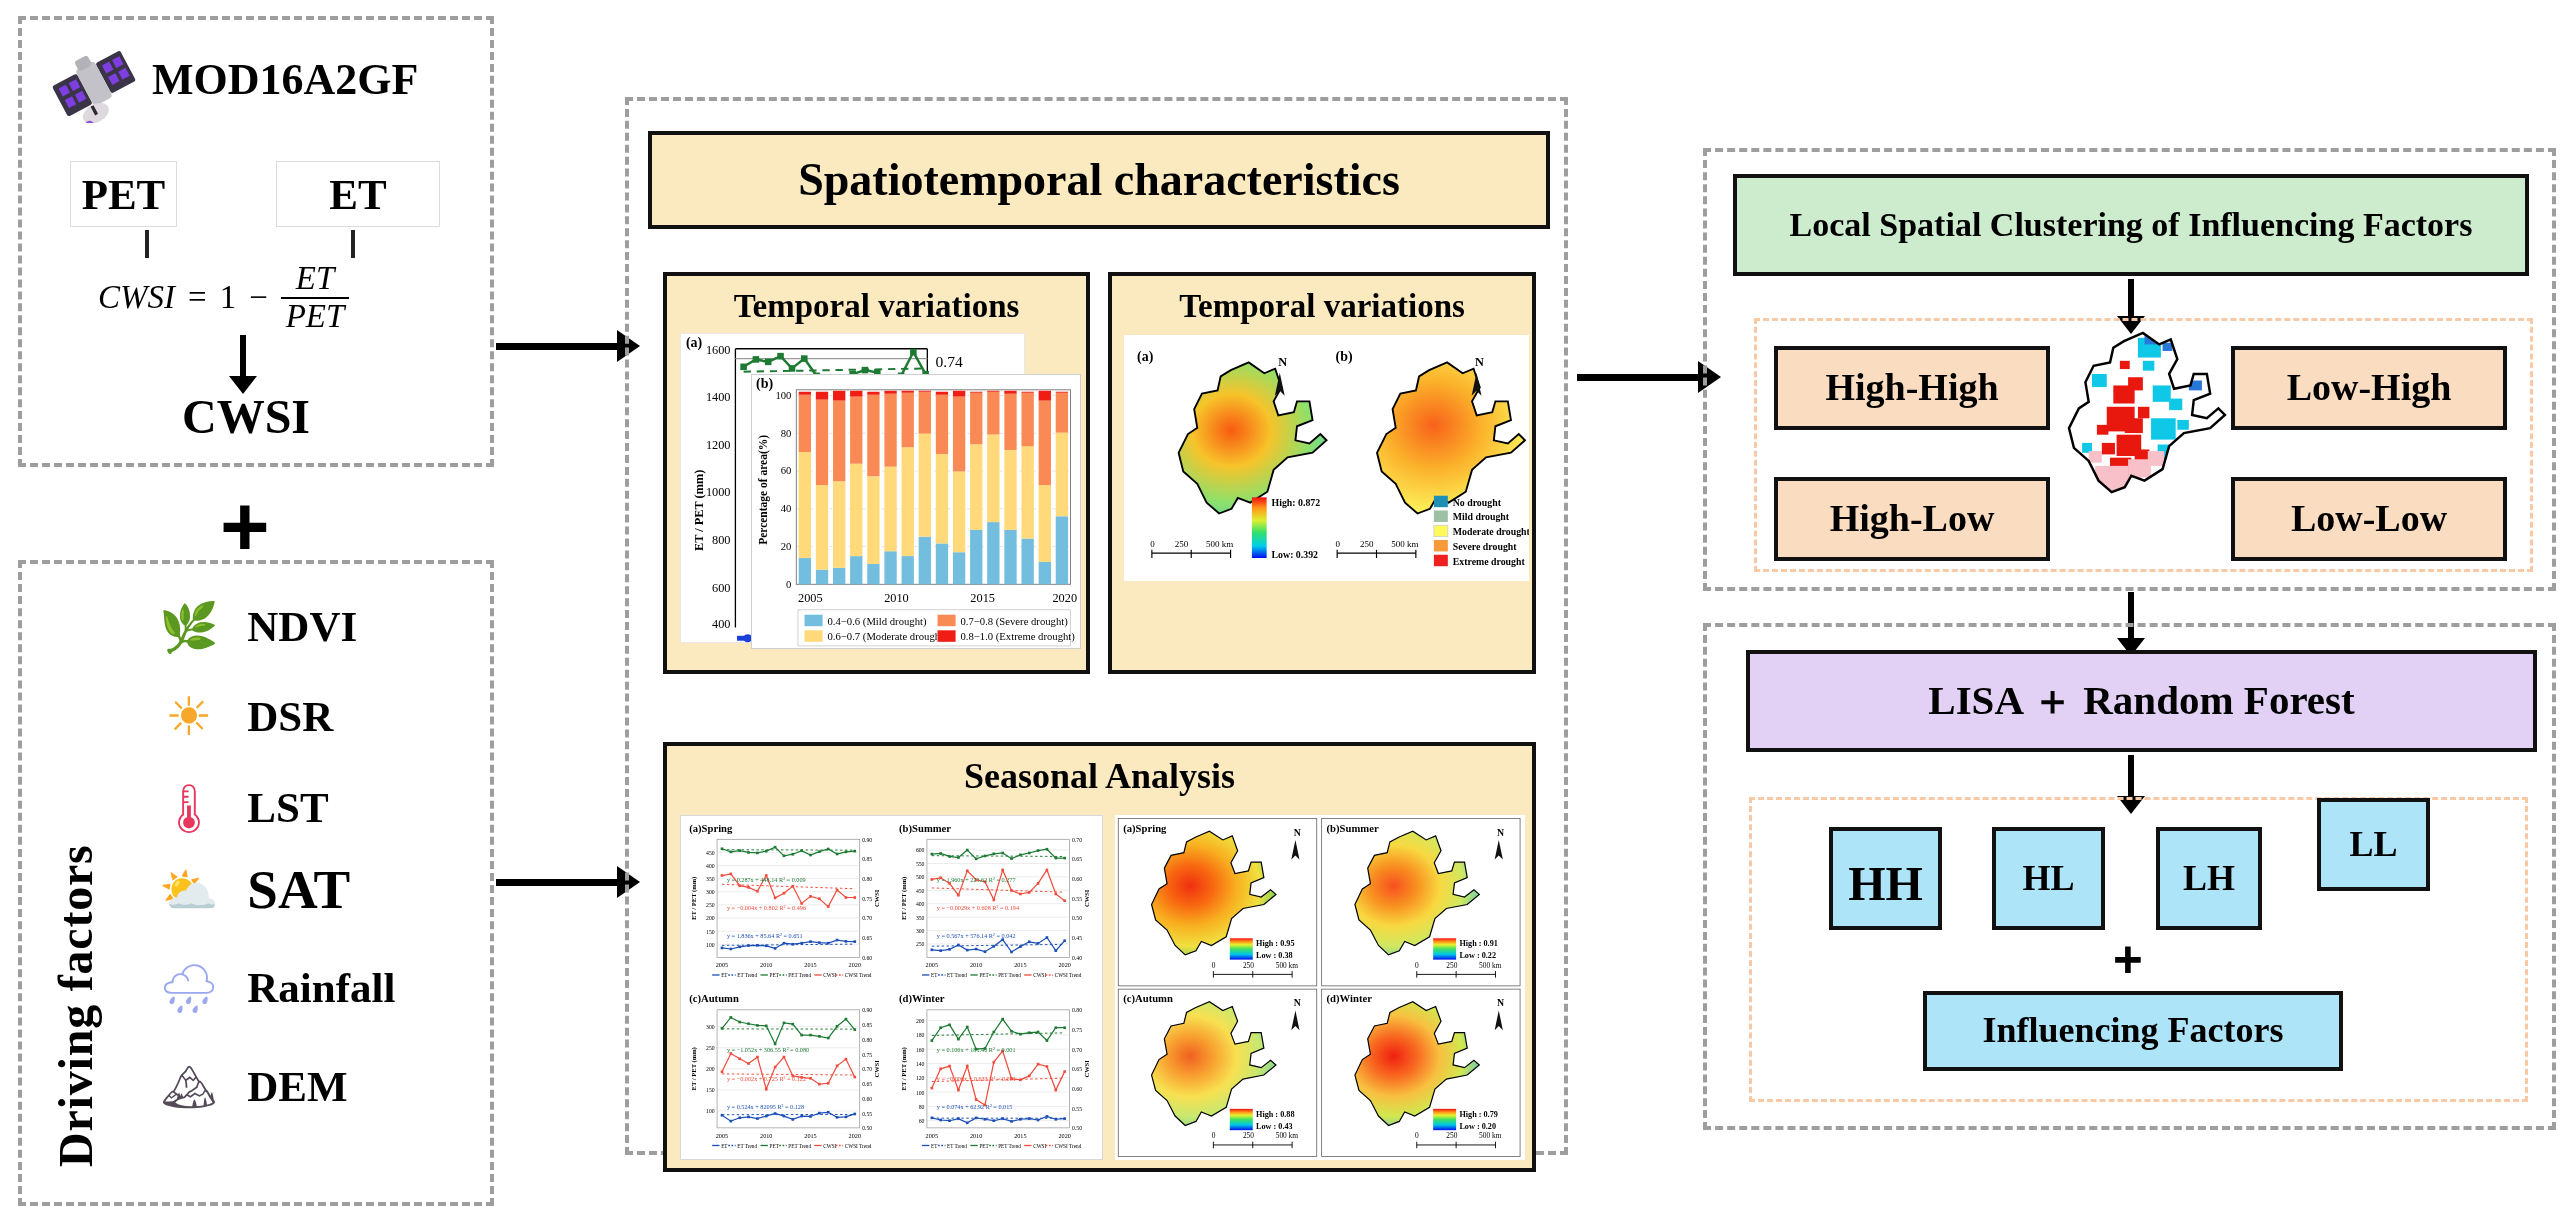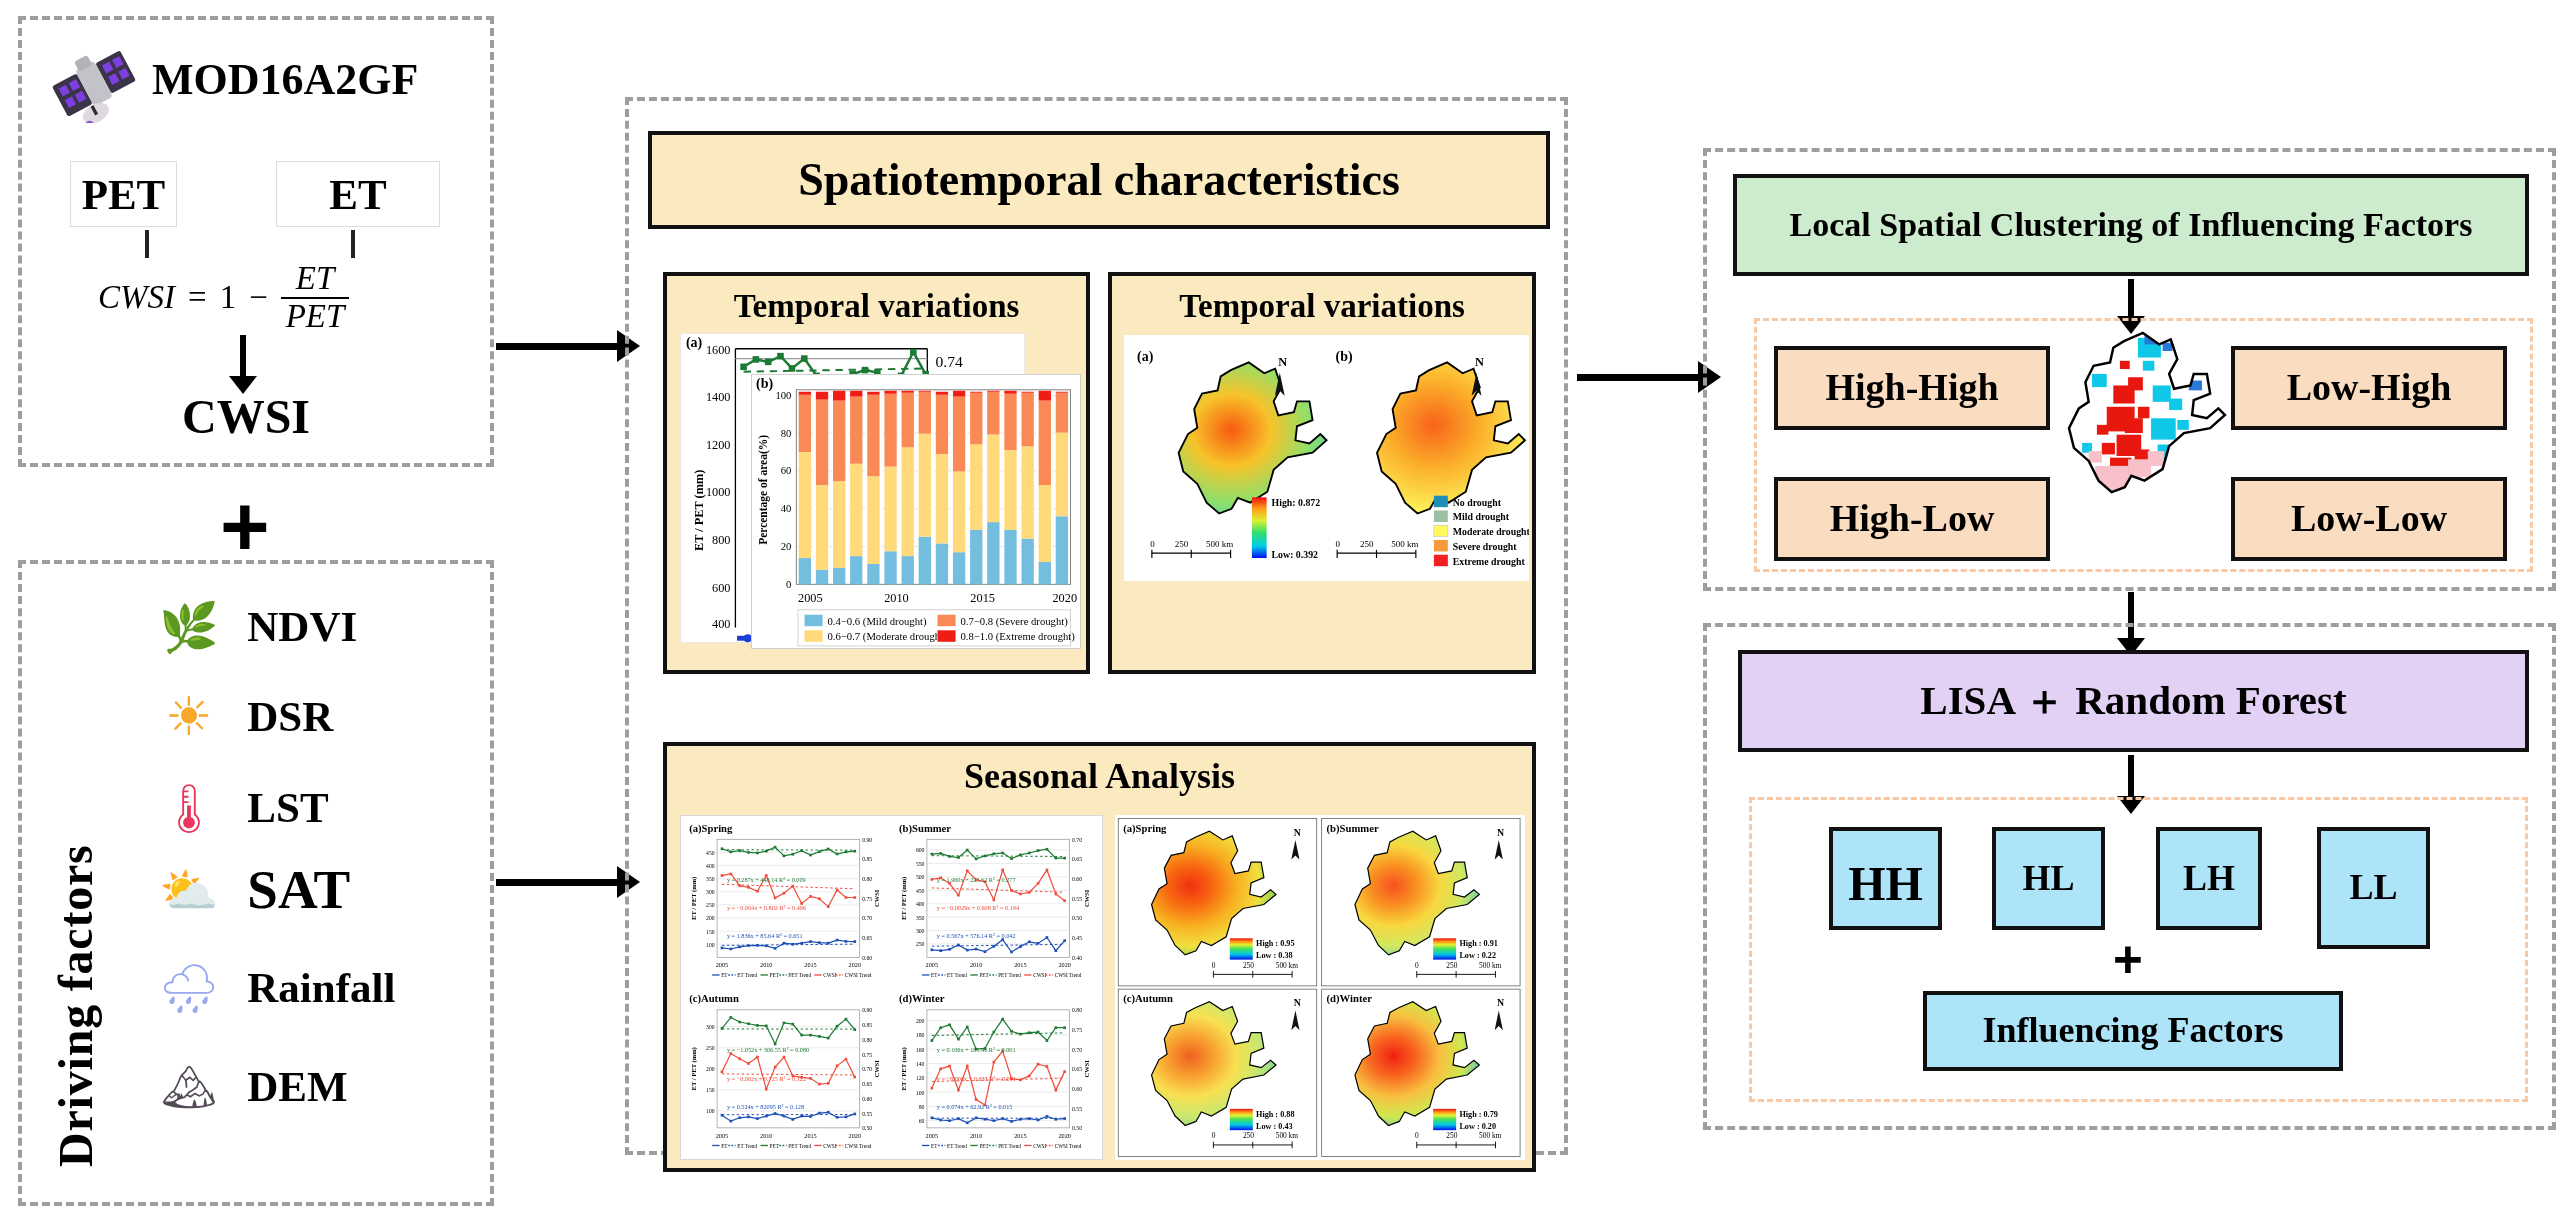--- a/index.html
+++ b/index.html
@@ -5,21 +5,21 @@
   html,body{margin:0;padding:0;background:#fff;}
   body{width:2576px;height:1221px;position:relative;font-family:"Liberation Serif",serif;overflow:hidden;}
   .abs{position:absolute;box-sizing:border-box;}
   .dashgray{border:4.1px dashed #9e9e9e;}
   .dashpeach{border:3.3px dashed #f8c9a4;}
   .solidbox{border:4.1px solid #111;box-sizing:border-box;display:flex;align-items:center;justify-content:center;text-align:center;}
   .ttl{font-weight:bold;color:#000;line-height:1.05;}
   .cream{background:#fbe9bf;}
   .green{background:#cdebcd;}
   .peach{background:#fadcc0;}
-  .purple{background:#e2d1f5;}
+  .purple{background:#e2d1f5;margin-left:8px;}
   .blue{background:#aee4f7;}
   .white{background:#fff;}
   .arrow-h{position:absolute;height:7.4px;background:#000;}
   .arrow-h::after{content:"";position:absolute;right:-21.3px;top:-13px;border-top:16.4px solid transparent;border-bottom:16.4px solid transparent;border-left:23px solid #000;}
   .arrow-v{position:absolute;width:5.7px;background:#000;}
   .arrow-v::after{content:"";position:absolute;bottom:-16.4px;left:-11.5px;border-left:14px solid transparent;border-right:14px solid transparent;border-top:18px solid #000;}
   .thinline{position:absolute;background:#222;}
   .plusSign{position:absolute;font-weight:bold;line-height:1;color:#000;font-family:"Liberation Sans",sans-serif;}
   .boxlabel{border:0.8px solid #dcdcdc;display:flex;align-items:center;justify-content:center;font-weight:bold;}
   .vertlabel{writing-mode:vertical-rl;transform:rotate(180deg);font-weight:bold;letter-spacing:0.8px;}
@@ -1041,21 +1041,21 @@
 
 <div class="abs solidbox blue" style="left:1829px;top:827px;width:113px;height:103px;">
   <span class="ttl" style="font-size:48px;margin-top:12px;">HH</span>
 </div>
 <div class="abs solidbox blue" style="left:1992px;top:827px;width:113px;height:103px;">
   <span class="ttl" style="font-size:36px;">HL</span>
 </div>
 <div class="abs solidbox blue" style="left:2156px;top:827px;width:106px;height:103px;text-align:right;">
   <span class="ttl" style="font-size:36px;">LH</span>
 </div>
-<div class="abs solidbox blue" style="left:2317px;top:827px;width:113px;height:122px;">
+<div class="abs solidbox blue" style="left:2317px;top:798px;width:113px;height:93px;">
   <span class="ttl" style="font-size:36px;">LL</span>
 </div>
 
 <div class="plusSign" style="left:2113px;top:934px;font-size:51px;">+</div>
 
 <div class="abs solidbox blue" style="left:1923px;top:991px;width:420px;height:80px;">
   <span class="ttl" style="font-size:36px;">Influencing Factors</span>
 </div>
 
 

